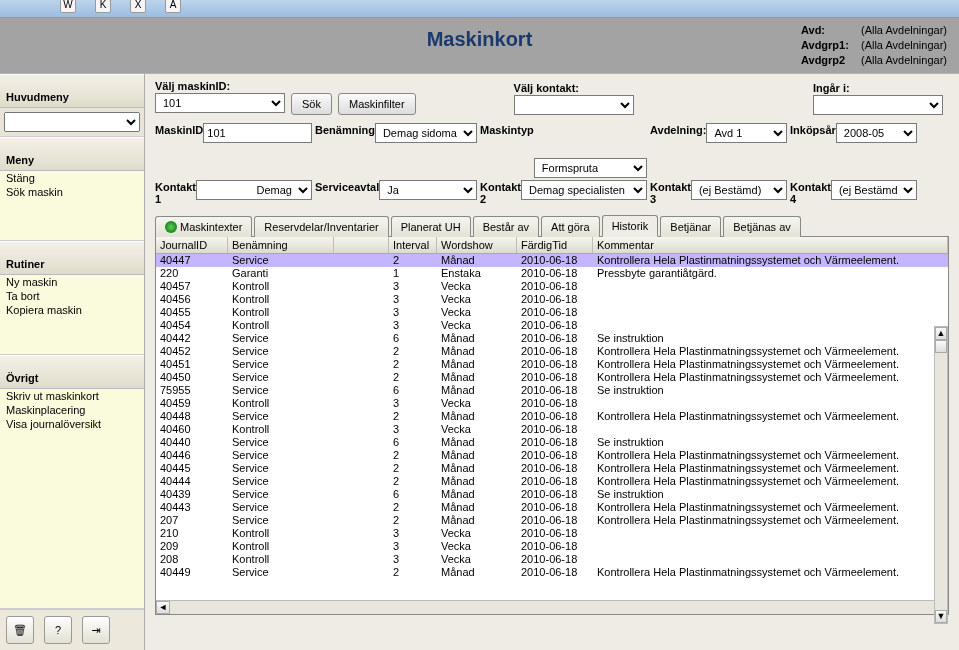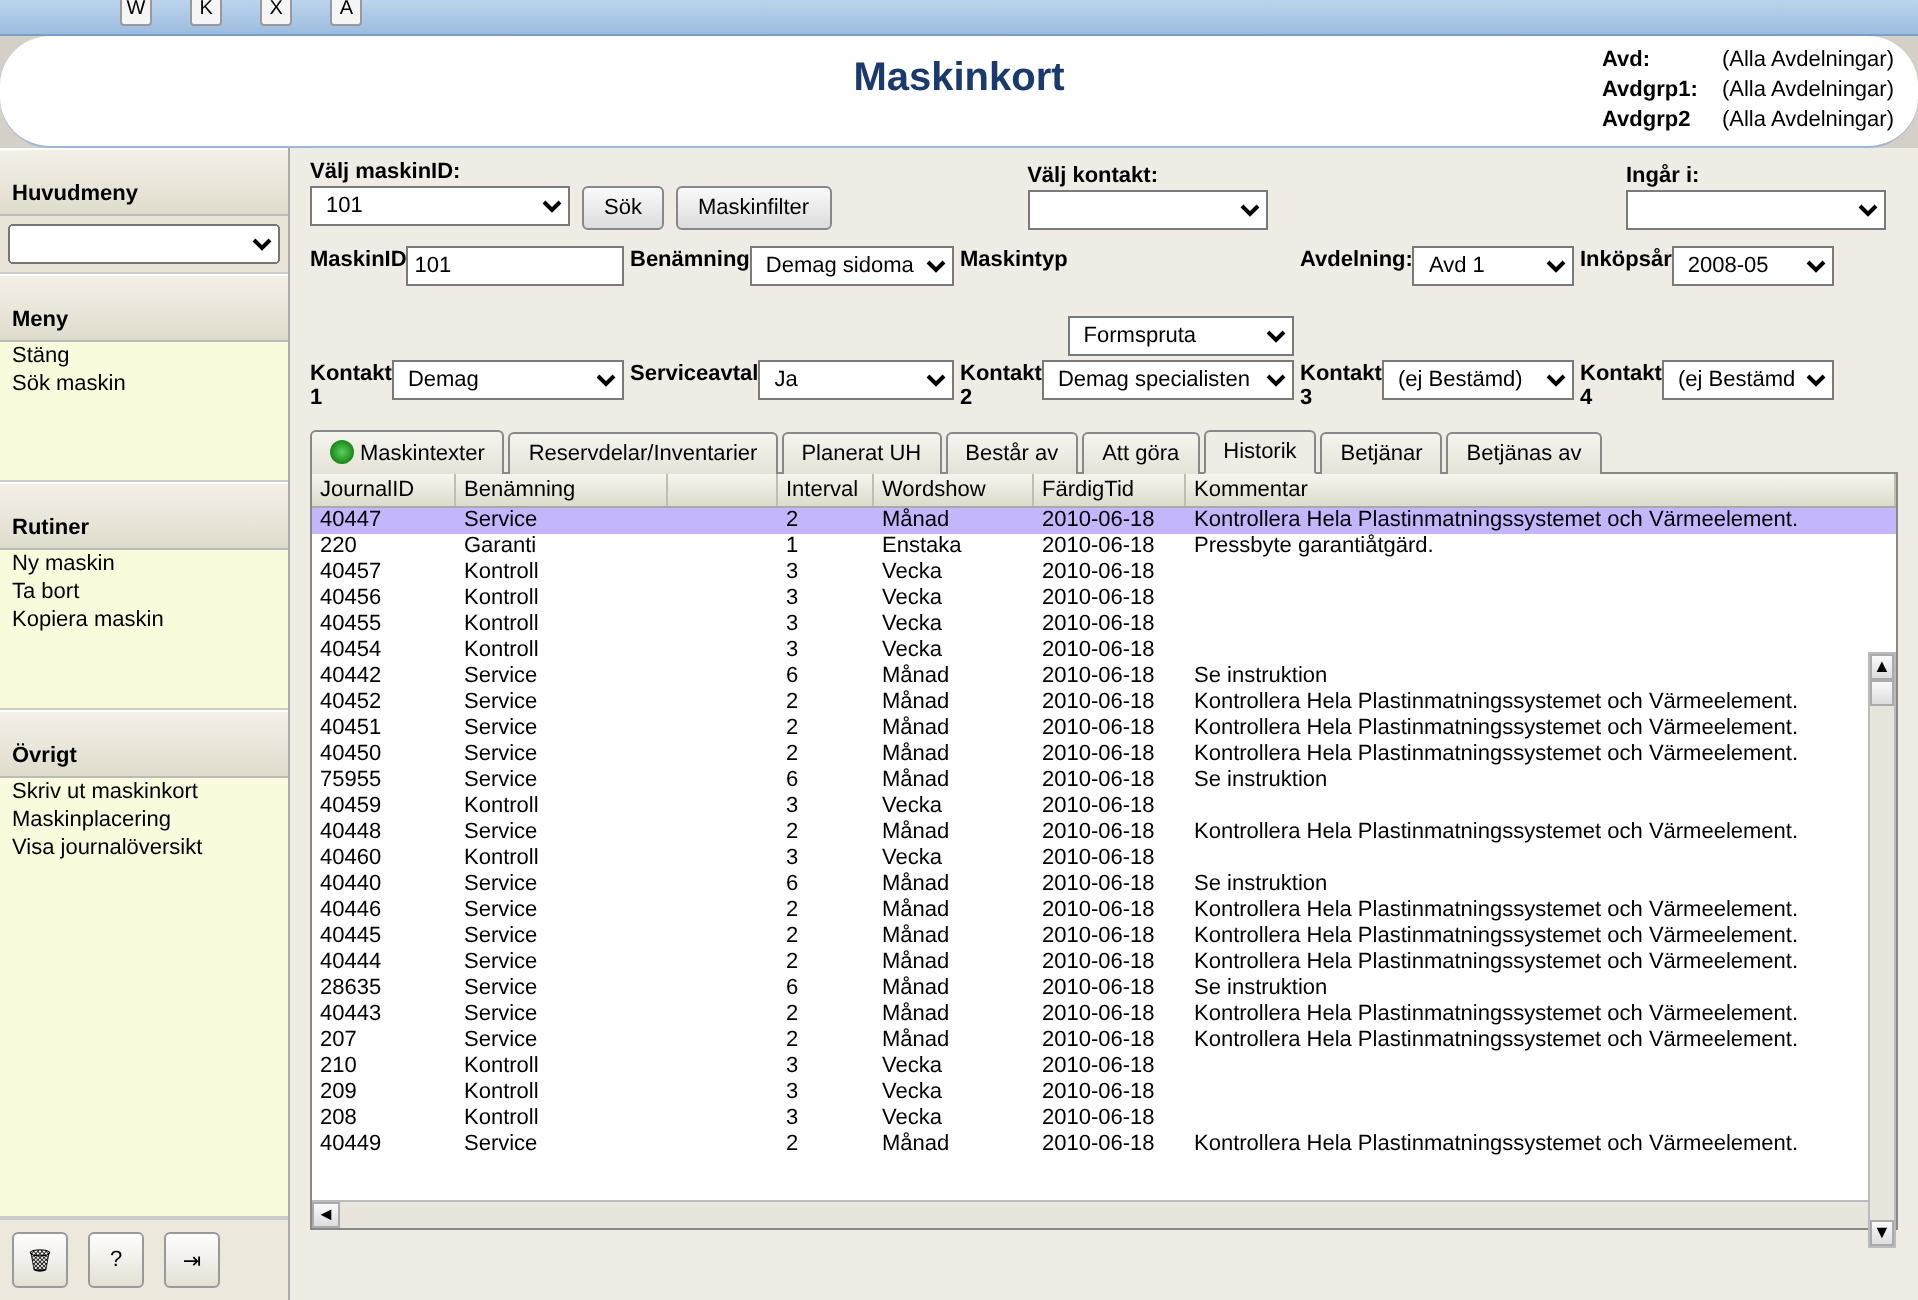--- a/index.html
+++ b/index.html
@@ -4,21 +4,21 @@
 <style>
   * { box-sizing: border-box; margin: 0; padding: 0; font-family: Tahoma, Arial, sans-serif; font-size: 11px; }
   body { background: #d4d0c8; width: 959px; height: 650px; overflow: hidden; }
 
   
   .topbar { height: 18px; background: linear-gradient(#bcd4ec,#9cbce0); border-bottom: 1px solid #7a9fc7; position: relative; }
   .topbar .btns { position:absolute; left:60px; top:-3px; }
   .topbar .btns span { display:inline-block; width:16px; height:16px; border:1px solid #999; background:#f5f5f5; text-align:center; line-height:14px; font-size:10px; margin:0 16px 0 0; border-radius:2px;}
 
   
-  .header { height: 56px; background: #ffffff; border-bottom: 1px solid #9eb7d6; position: relative; border-radius: 25px; }
+  .header { height: 56px; background: #a3a3a3; border-bottom: 1px solid #9eb7d6; position: relative; }
   .title { position:absolute; left:0; right:0; top:10px; text-align:center; font-size:20px; font-weight:bold; color:#1a3a6e; }
   .orginfo { position:absolute; right:12px; top:5px; font-size:11px; color:#000; }
   .orginfo div { line-height:15px; }
   .orginfo b { display:inline-block; width:60px; font-weight:bold; }
 
   .main { display:flex; height: 576px; }
 
   
   .sidebar { width: 145px; background:#eee; border-right:1px solid #aaa; display:flex; flex-direction:column; }
   .sidehead { background: linear-gradient(#f4f0e8,#e0dccc); height:23px; padding:16px 6px; font-weight:bold; border-top:1px solid #fff; border-bottom:1px solid #bbb; font-size:11px;}
@@ -168,21 +168,21 @@
             <select style="width: 100%;"><option>Avd 1</option></select>
           </div>
           <div class="cell cw5">
             <label>Inköpsår</label>
             <select style="width: 100%;"><option>2008-05</option></select>
           </div>
         </div>
       <div class="formrow" id="formrow2">
           <div class="cell cw1">
             <label>Kontakt 1</label>
-            <select style="width: 100%;"><option>Demag</option></select>
+            <select style="width: 100%; text-align: right;"><option>Demag</option></select>
           </div>
           <div class="cell cw2">
             <label>Serviceavtal</label>
             <select style="width: 100%;"><option>Ja</option></select>
           </div>
           <div class="cell cw3">
             <label>Kontakt 2</label>
             <select style="width: 100%;"><option>Demag specialisten</option></select>
           </div>
           <div class="cell cw4">
@@ -374,21 +374,21 @@
           <div class="row">
             <div class="gc colA">40444</div>
             <div class="gc colB">Service</div>
             <div class="gc colBspace"></div>
             <div class="gc colC">2</div>
             <div class="gc colD">Månad</div>
             <div class="gc colE">2010-06-18</div>
             <div class="gc colF">Kontrollera Hela Plastinmatningssystemet och Värmeelement.</div>
           </div>
           <div class="row">
-            <div class="gc colA">28635</div>
+            <div class="gc colA">40439</div>
             <div class="gc colB">Service</div>
             <div class="gc colBspace"></div>
             <div class="gc colC">6</div>
             <div class="gc colD">Månad</div>
             <div class="gc colE">2010-06-18</div>
             <div class="gc colF">Se instruktion</div>
           </div>
           <div class="row">
             <div class="gc colA">40443</div>
             <div class="gc colB">Service</div>

